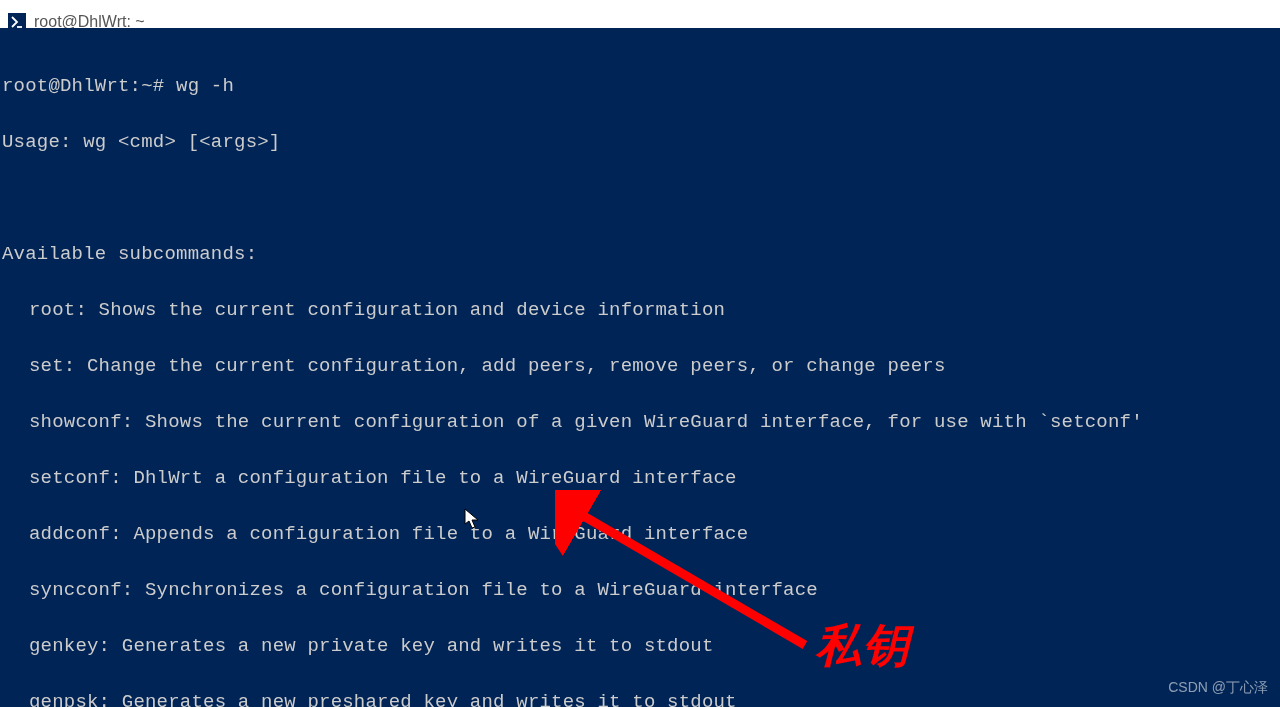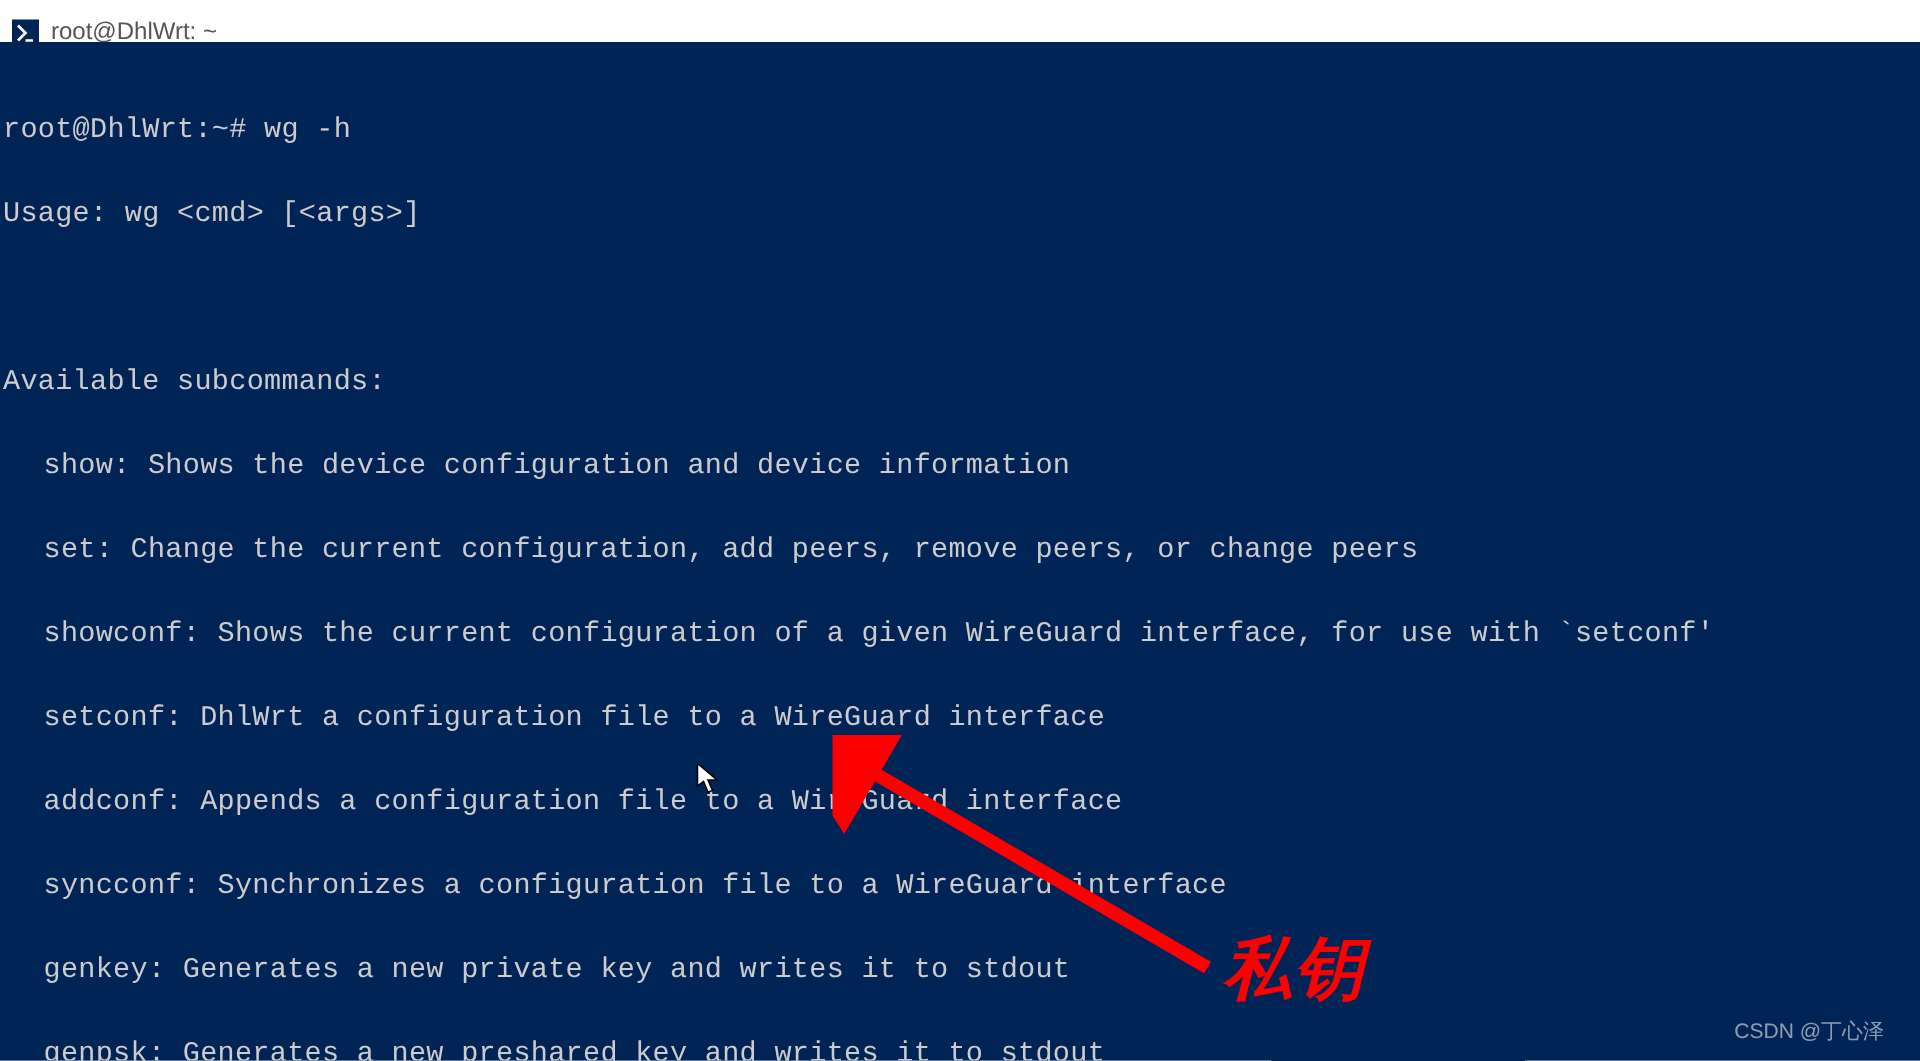--- a/index.html
+++ b/index.html
@@ -77,21 +77,21 @@
     }
     .mouse-cursor {
       position: absolute;
       left: 464px;
       top: 508px;
       width: 18px;
       height: 22px;
     }
     .watermark {
       position: absolute;
-      right: 24px;
+      right: 12px;
       bottom: 10px;
       color: rgba(255,255,255,0.55);
       font-family: "Microsoft YaHei", sans-serif;
       font-size: 14px;
     }
   </style>
 </head>
 <body>
 
 <div class="title-bar">
@@ -102,21 +102,21 @@
       </svg>
   </span>
   <span class="title-text">root@DhlWrt: ~</span>
 </div>
 
 <div class="terminal">
 <span class="line"><span>root@DhlWrt:~# </span><span>wg -h</span></span>
 <span class="line">Usage: wg &lt;cmd&gt; [&lt;args&gt;]</span>
 <span class="line"> </span>
 <span class="line">Available subcommands:</span>
-<span class="line indent">show: Shows the device configuration and device information</span>
+<span class="line indent">root: Shows the current configuration and device information</span>
 <span class="line indent">set: Change the current configuration, add peers, remove peers, or change peers</span>
 <span class="line indent">showconf: Shows the current configuration of a given WireGuard interface, for use with `setconf'</span>
 <span class="line indent">setconf: DhlWrt a configuration file to a WireGuard interface</span>
 <span class="line indent">addconf: Appends a configuration file to a WireGuard interface</span>
 <span class="line indent">syncconf: Synchronizes a configuration file to a WireGuard interface</span>
 <span class="line indent">genkey: Generates a new private key and writes it to stdout</span>
 <span class="line indent">genpsk: Generates a new preshared key and writes it to stdout</span>
 
 
 

